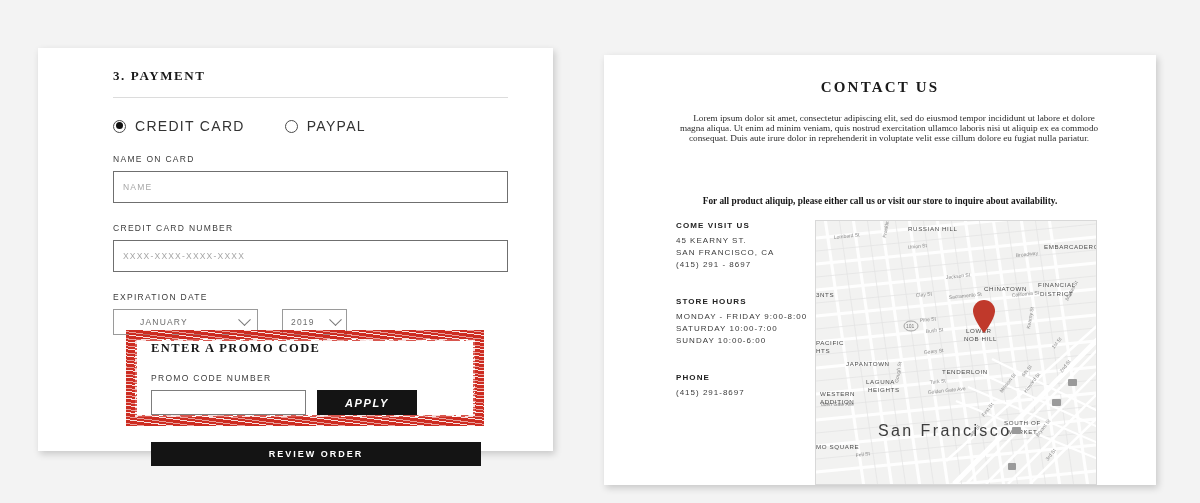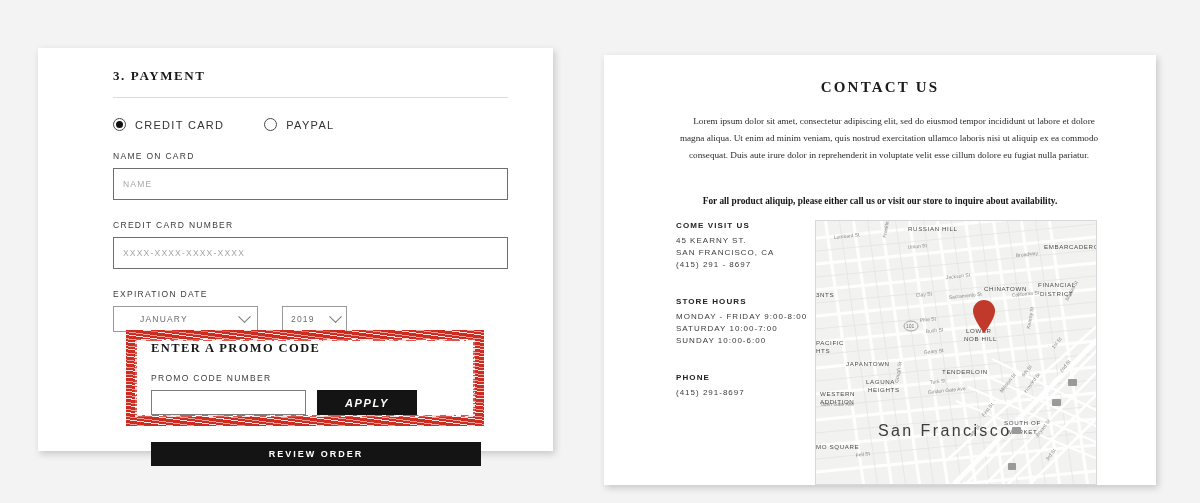--- a/index.html
+++ b/index.html
@@ -82,21 +82,21 @@
   }
   .radio-dot.checked::after {
     content: "";
     position: absolute;
     left: 1.5px; top: 1.5px;
     width: 7px; height: 7px;
     border-radius: 50%;
     background: #111;
   }
   .radio-label {
-    font-size: 11px;
+    font-size: 14px;
     letter-spacing: 1.3px;
     color: #333;
     text-transform: uppercase;
   }
 
   .field-label {
     font-size: 8.5px;
     letter-spacing: 1.3px;
     color: #3b3b3b;
     text-transform: uppercase;
@@ -270,21 +270,21 @@
     text-transform: uppercase;
     margin: 0;
   }
   .contact-para {
     position: absolute;
     left: 72px;
     top: 58px;
     width: 426px;
     font-family: "Liberation Serif", serif;
     font-size: 9.2px;
-    line-height: 17px;
+    line-height: 10px;
     color: #2b2b2b;
     text-align: center;
     text-indent: 10px;
     margin: 0;
   }
   .notice-text {
     position: absolute;
     left: 88px;
     top: 141px;
     width: 376px;

